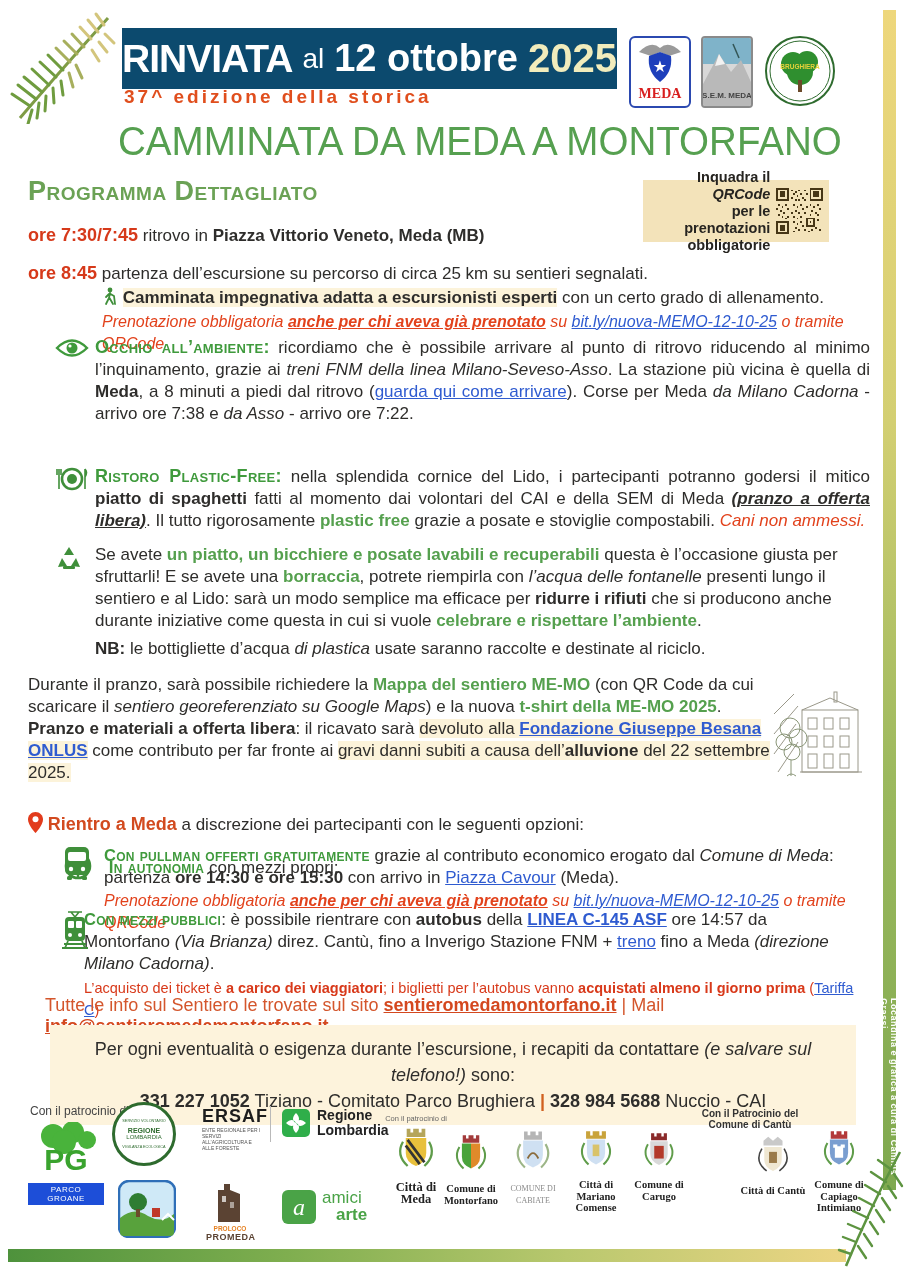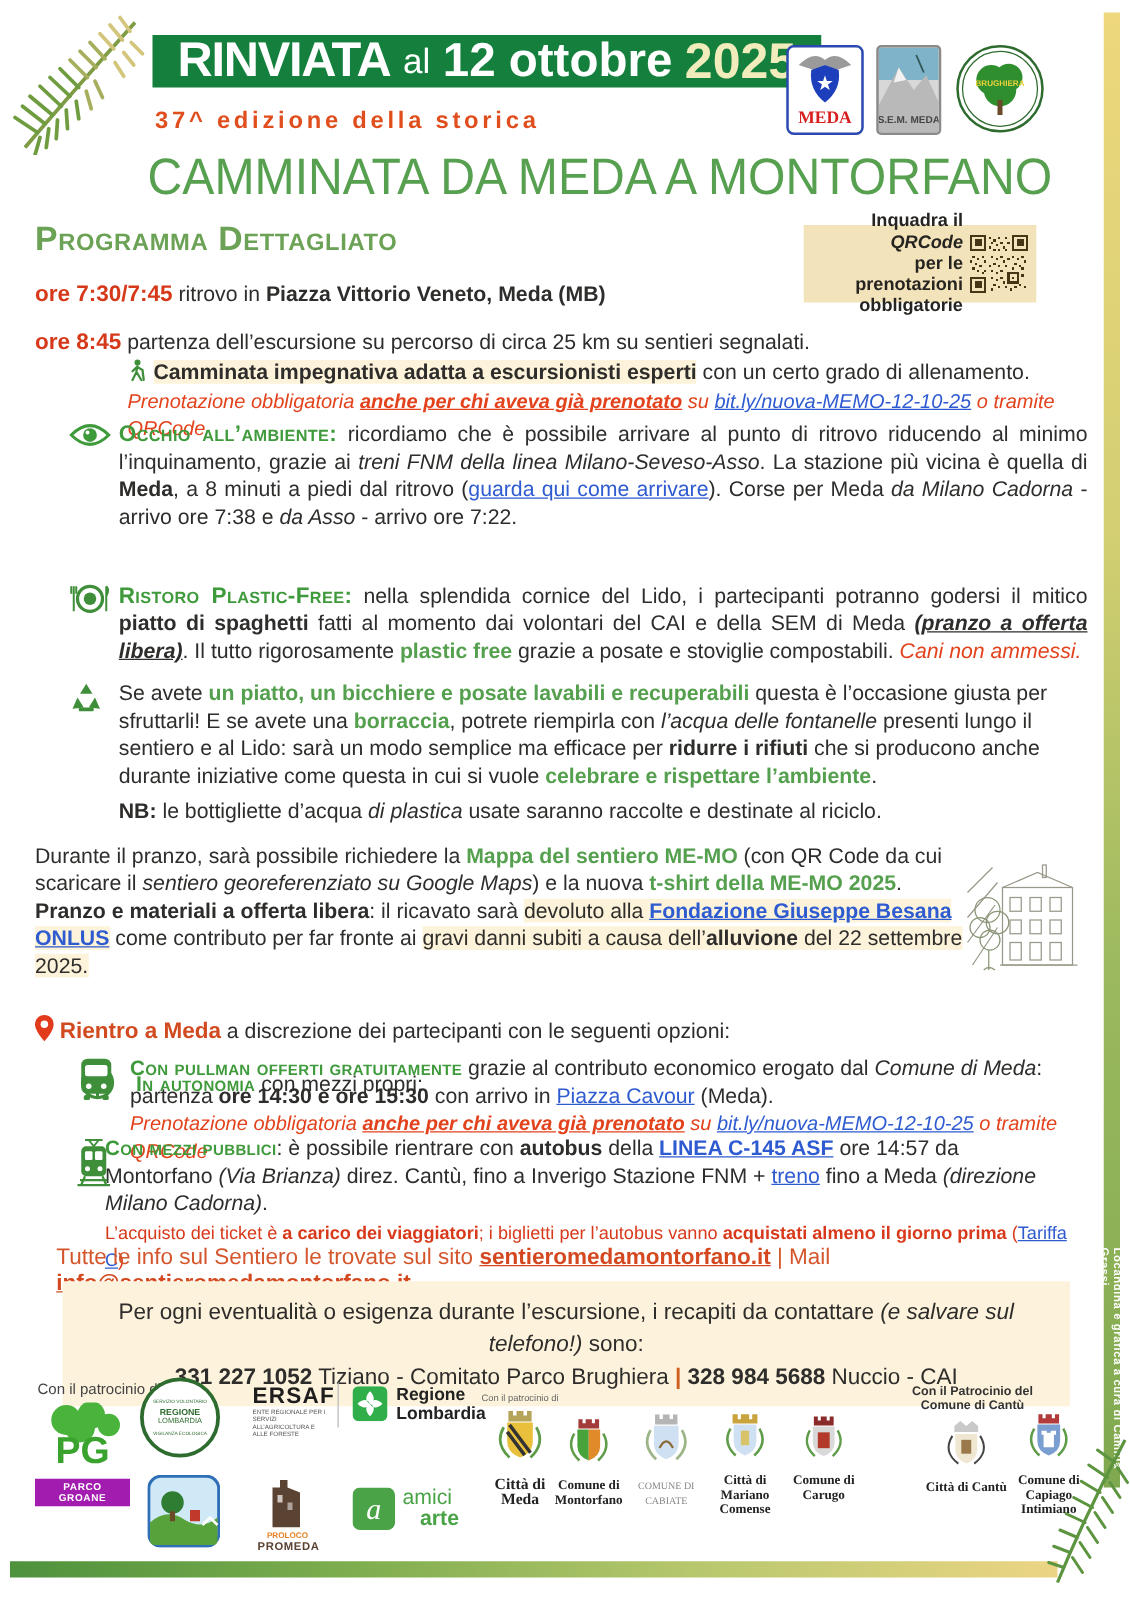--- a/index.html
+++ b/index.html
@@ -14,21 +14,21 @@
   .i{font-style:italic;}
   .gb{color:var(--green);font-weight:bold;}
   .lnk{color:var(--link);text-decoration:underline;cursor:pointer;}
   .ub{font-weight:bold;text-decoration:underline;}
   .hl{background:var(--hl);}
   .redit{color:var(--note);font-style:italic;font-size:16px;}
   .time{color:#d6391a;font-weight:bold;font-size:18px;}
   .bodytxt{font-size:17px;line-height:22px;color:var(--body);}
   .greenhead{color:var(--green2);font-weight:bold;font-variant:small-caps;letter-spacing:.3px;}
   
-  .banner{left:122px;top:28px;height:42px;background:#15803d;display:flex;align-items:center;padding:0 20px;gap:10px;white-space:nowrap;}
+  .banner{left:122px;top:28px;height:61px;background:#0c4a6e;display:flex;align-items:center;padding:0 0;gap:10px;white-space:nowrap;}
   .banner .w1{color:#fff;font-weight:bold;font-size:39px;letter-spacing:-1px;}
   .banner .w2{color:#fff;font-size:28px;}
   .banner .w3{color:#fff;font-weight:bold;font-size:38px;}
   .banner .w4{color:#f1ecbc;font-weight:bold;font-size:40px;}
   .edition{left:124px;top:86px;color:#e04e1d;font-weight:bold;font-size:19px;letter-spacing:3px;}
   .title{left:118px;top:118px;color:#56a050;font-size:41px;letter-spacing:0;transform:scaleX(.94);transform-origin:left;white-space:nowrap;}
   .toplogo{top:36px;}
   
   .proghead{left:28px;top:176px;color:#6ba255;font-size:27px;font-weight:600;font-variant:small-caps;letter-spacing:.5px;}
   .qrbox{left:643px;top:180px;width:186px;height:62px;background:#f3e3ba;display:flex;align-items:center;justify-content:flex-end;padding:4px 6px;gap:6px;}
@@ -363,21 +363,21 @@
     <div class="abs" style="left:30px;top:6px;font-size:12px;color:#444;">Con il patrocinio di:</div>
 
     <div class="abs" style="left:28px;top:24px;width:76px;text-align:center;">
       <svg width="70" height="58" viewBox="0 0 70 58">
         <circle cx="22" cy="14" r="12" fill="#49b33b"></circle>
           <circle cx="42" cy="10" r="11" fill="#49b33b"></circle>
           <circle cx="56" cy="18" r="9" fill="#49b33b"></circle>
           <circle cx="33" cy="20" r="12" fill="#49b33b"></circle>
         <text x="35" y="48" font-size="30" font-weight="bold" fill="#3aa32e" text-anchor="middle">PG</text>
       </svg>
-      <div style="background:#a21caf;color:#fff;font-size:8px;font-weight:bold;padding:2px 12px;letter-spacing:.5px;">PARCO GROANE</div>
+      <div style="background:#1d4ed8;color:#fff;font-size:8px;font-weight:normal;padding:2px 12px;letter-spacing:.5px;">PARCO GROANE</div>
     </div>
 
     <div class="abs" style="left:112px;top:4px;width:64px;height:64px;border-radius:50%;border:3px solid #2e6b2e;background:#fff;text-align:center;padding-top:14px;">
       <div style="font-size:3.8px;color:#2e6b2e;">SERVIZIO VOLONTARIO</div>
       <div style="font-size:7px;color:#2e6b2e;font-weight:bold;margin-top:4px;">REGIONE</div>
       <div style="font-size:6px;color:#2e6b2e;">LOMBARDIA</div>
       <div style="font-size:3.8px;color:#2e6b2e;margin-top:5px;">VIGILANZA ECOLOGICA</div>
     </div>
 
     <div class="abs" style="left:202px;top:8px;width:62px;">
@@ -478,21 +478,21 @@
           <path d="M14,4 h4 v4 h3 v-4 h6 v4 h3 v-4 h4 v9 h-20 z" fill="#8a2a2a"></path>
           <path d="M13,14 h22 v16 q0,10 -11,14 q-11,-4 -11,-14 z" fill="#d9d9d9"></path>
           <rect x="18" y="20" width="12" height="16" fill="#b33a2a"></rect>
           <path d="M10,18 q-8,14 5,26" stroke="#5f9c4a" stroke-width="2.4" fill="none"></path>
           <path d="M38,18 q8,14 -5,26" stroke="#5f9c4a" stroke-width="2.4" fill="none"></path>
         </svg>
       <div class="cap">Comune di Carugo</div>
     </div>
 
 
-    <div class="abs" style="left:718px;top:10px;width:120px;">
+    <div class="abs" style="left:690px;top:10px;width:120px;">
       <div class="cantunote">Con il Patrocinio del Comune di Cantù</div>
     </div>
     <div class="abs crest" style="left:740px;top:38px;">
       <svg width="40" height="46" viewBox="0 0 48 58">
           <path d="M12,6 L18,1 L24,6 L30,1 L36,6 L36,12 L12,12 Z" fill="#c9c9c9"></path>
           <path d="M13,14 h22 v16 q0,10 -11,14 q-11,-4 -11,-14 z" fill="#efe7d2"></path>
           <rect x="19" y="20" width="10" height="14" fill="#9a7a4a"></rect>
           <path d="M10,16 q-10,16 6,28" stroke="#444" stroke-width="2" fill="none"></path>
           <path d="M38,16 q10,16 -6,28" stroke="#444" stroke-width="2" fill="none"></path>
         </svg>

